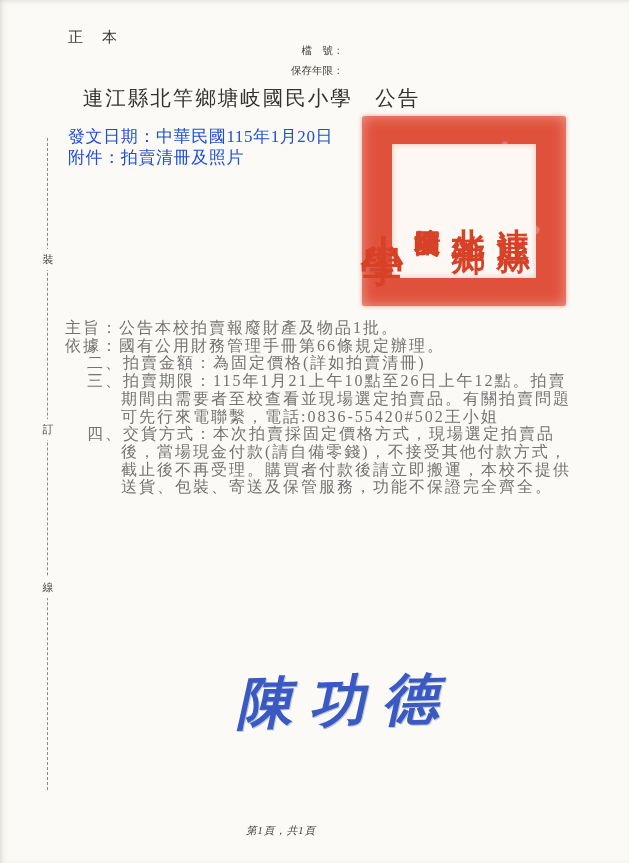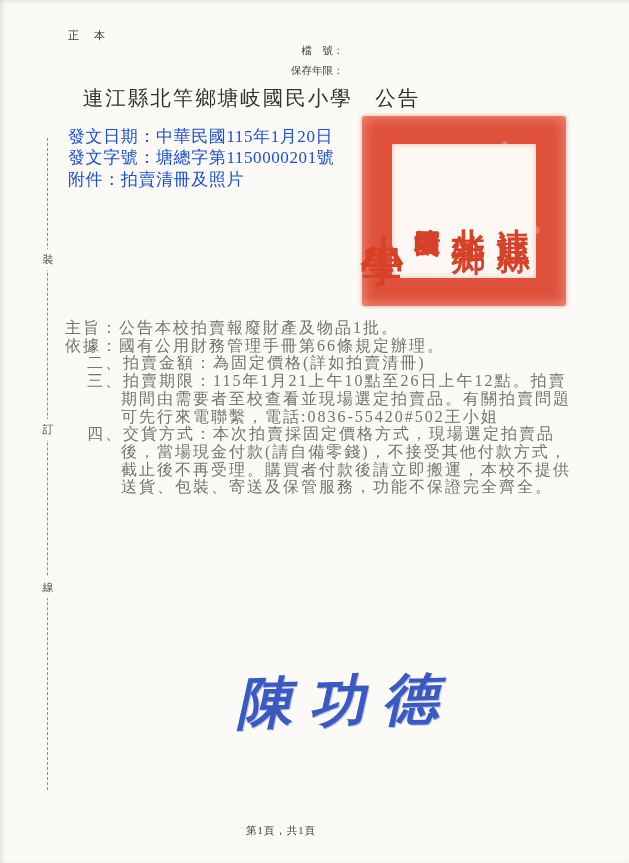--- a/index.html
+++ b/index.html
@@ -9,21 +9,21 @@
     width: 629px; height: 863px;
     background: #fbfaf6;
     font-family: "Liberation Serif", "DejaVu Serif", serif;
     color: #35332f;
     overflow: hidden;
     box-shadow: inset 4px 0 9px -6px rgba(120,115,105,.55), inset 0 4px 9px -7px rgba(120,115,105,.4);
   }
 
   .copy-label {
     position: absolute; left: 68px; top: 28px;
-    font-size: 11px; letter-spacing: 2px; color: #3a3833;
+    font-size: 15px; letter-spacing: 2px; color: #3a3833;
   }
 
   .file-block {
     position: absolute; left: 291px; top: 41px;
     font-size: 10.5px; line-height: 20px; color: #45423c; text-align: right;
   }
 
   .doc-title {
     position: absolute; left: 0; top: 84px; width: 503px;
     text-align: center; font-size: 20.5px; letter-spacing: 2px;
@@ -102,38 +102,37 @@
   .sig-name {
     position: absolute; left: 96px; top: 0;
     font-size: 56px; letter-spacing: 17px; font-weight: bold; font-style: italic;
     transform: rotate(-1.5deg);
     color: #3a5ac2;
     text-shadow: 1px 1px 0 rgba(58,90,194,.35);
   }
 
   .page-footer {
     position: absolute; left: 0; top: 824px; width: 562px;
-    text-align: center; font-size: 10.5px; letter-spacing: 1px; color: #3c3a34;
+    text-align: center; font-size: 10.5px; letter-spacing: 1px; color: #3c3a34; font-style: italic;
   }
 </style>
 </head>
 <body>
 
 <div class="copy-label">正　本</div>
 
 <div class="file-block">
   <div>檔　號：</div>
   <div>保存年限：</div>
 </div>
 
 <div class="doc-title">連江縣北竿鄉塘岐國民小學　公告</div>
 
 <div class="meta-block">
   <div><span>發文日期：</span><span>中華民國115年1月20日</span></div>
-  <div><span>發文字號：</span><span>塘總字第1150000201號</span></div>
   <div><span>附件：</span><span>拍賣清冊及照片</span></div>
 </div>
 
 <div class="seal">
   <div class="seal-inner">
     <span class="seal-col c3">連江縣</span>
     <span class="seal-col c3">北竿鄉</span>
     <span class="seal-col c4">塘岐國民</span>
     <span class="seal-col c2big">小學</span>
   </div>

